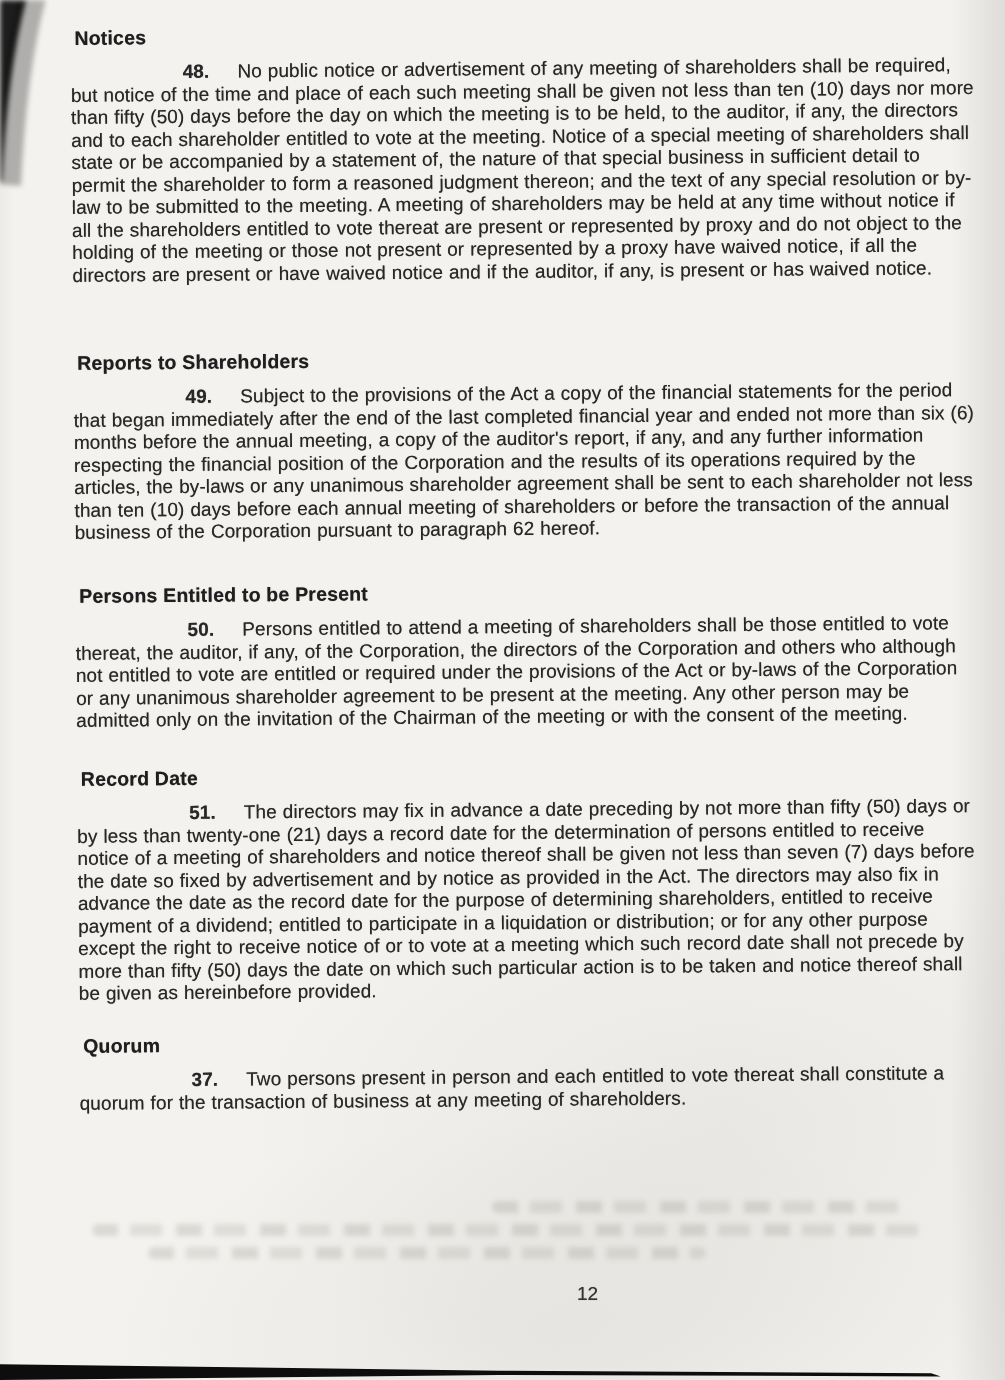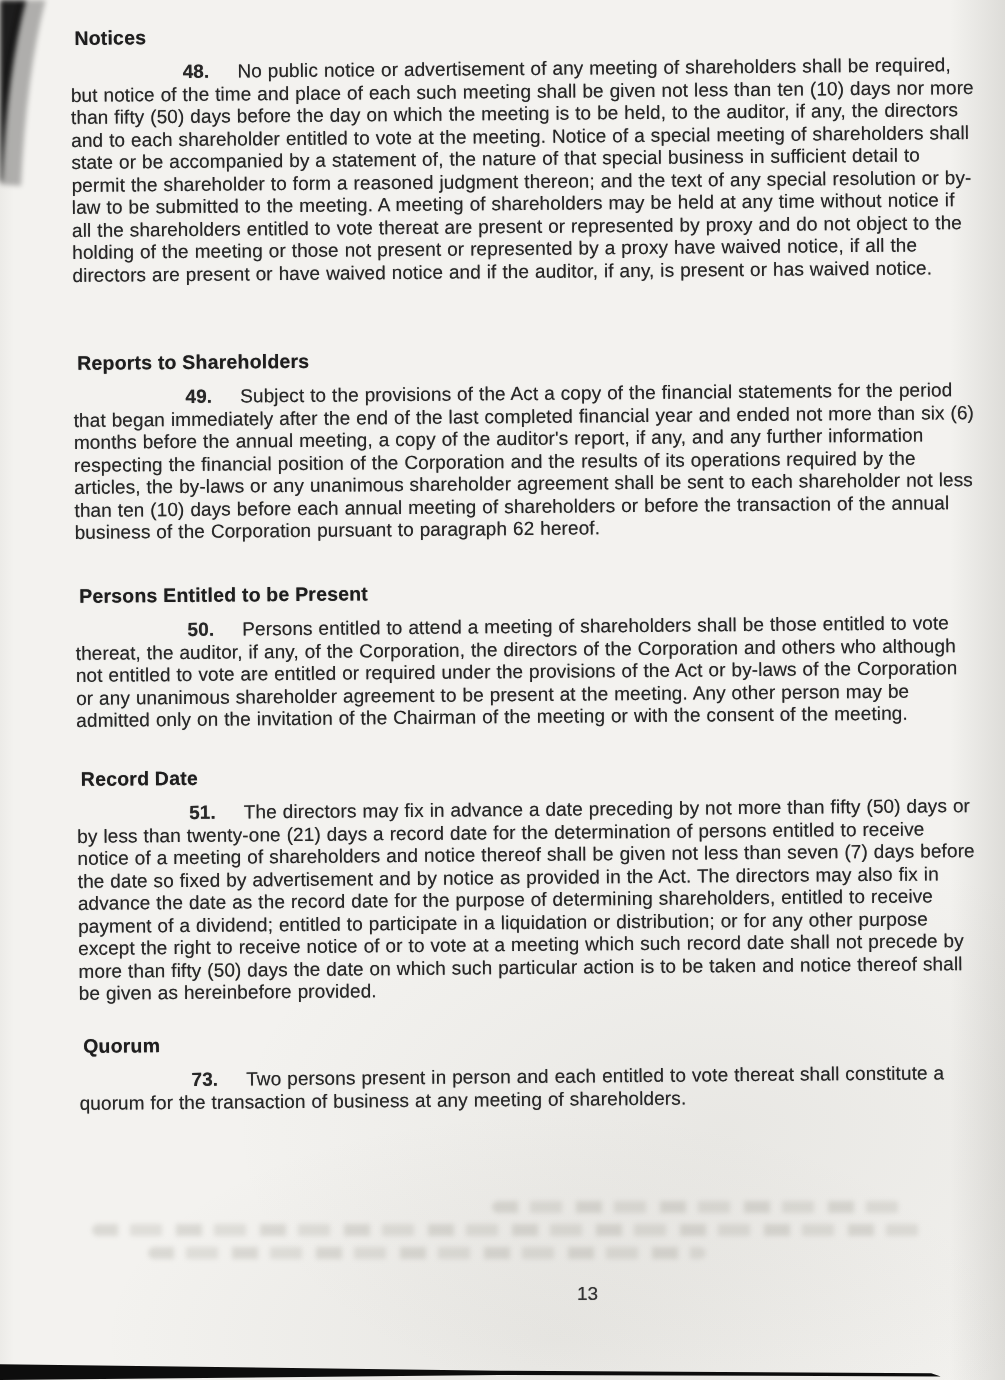--- a/index.html
+++ b/index.html
@@ -98,30 +98,30 @@
       <p class="para"><span class="pnum">50.</span><span class="ptext">Persons entitled to attend a meeting of shareholders shall be those entitled to vote thereat, the auditor, if any, of the Corporation, the directors of the Corporation and others who although not entitled to vote are entitled or required under the provisions of the Act or by-laws of the Corporation or any unanimous shareholder agreement to be present at the meeting. Any other person may be admitted only on the invitation of the Chairman of the meeting or with the consent of the meeting.</span></p>
     </section>
 
     <section class="sec" style="top:768px">
       <h2 class="heading">Record Date</h2>
       <p class="para"><span class="pnum">51.</span><span class="ptext">The directors may fix in advance a date preceding by not more than fifty (50) days or by less than twenty-one (21) days a record date for the determination of persons entitled to receive notice of a meeting of shareholders and notice thereof shall be given not less than seven (7) days before the date so fixed by advertisement and by notice as provided in the Act. The directors may also fix in advance the date as the record date for the purpose of determining shareholders, entitled to receive payment of a dividend; entitled to participate in a liquidation or distribution; or for any other purpose except the right to receive notice of or to vote at a meeting which such record date shall not precede by more than fifty (50) days the date on which such particular action is to be taken and notice thereof shall be given as hereinbefore provided.</span></p>
     </section>
 
     <section class="sec" style="top:1035px">
       <h2 class="heading">Quorum</h2>
-      <p class="para"><span class="pnum">73.</span><span class="ptext">Two persons present in person and each entitled to vote thereat shall constitute a quorum for the transaction of business at any meeting of shareholders.</span></p>
+      <p class="para"><span class="pnum">37.</span><span class="ptext">Two persons present in person and each entitled to vote thereat shall constitute a quorum for the transaction of business at any meeting of shareholders.</span></p>
     </section>
 
   </div>
 
   <div class="ghost ghost1"></div>
   <div class="ghost ghost2"></div>
   <div class="ghost ghost3"></div>
 
-  <div class="page-number">13</div>
+  <div class="page-number">12</div>
 
   <div class="corner-artifact">
     <svg width="90" height="210" viewBox="0 0 90 210" aria-hidden="true">
       <path d="M30,-14 Q8,60 2,180 L-10,190 L-12,-14 Z" fill="#0b0b0b" opacity="0.92"></path>
       <path d="M36,-14 Q14,62 8,185" stroke="#000" stroke-width="26" fill="none" opacity="0.28"></path>
     </svg>
   </div>
 
   <div class="bottom-edge"></div>
   <div class="right-shade"></div>

